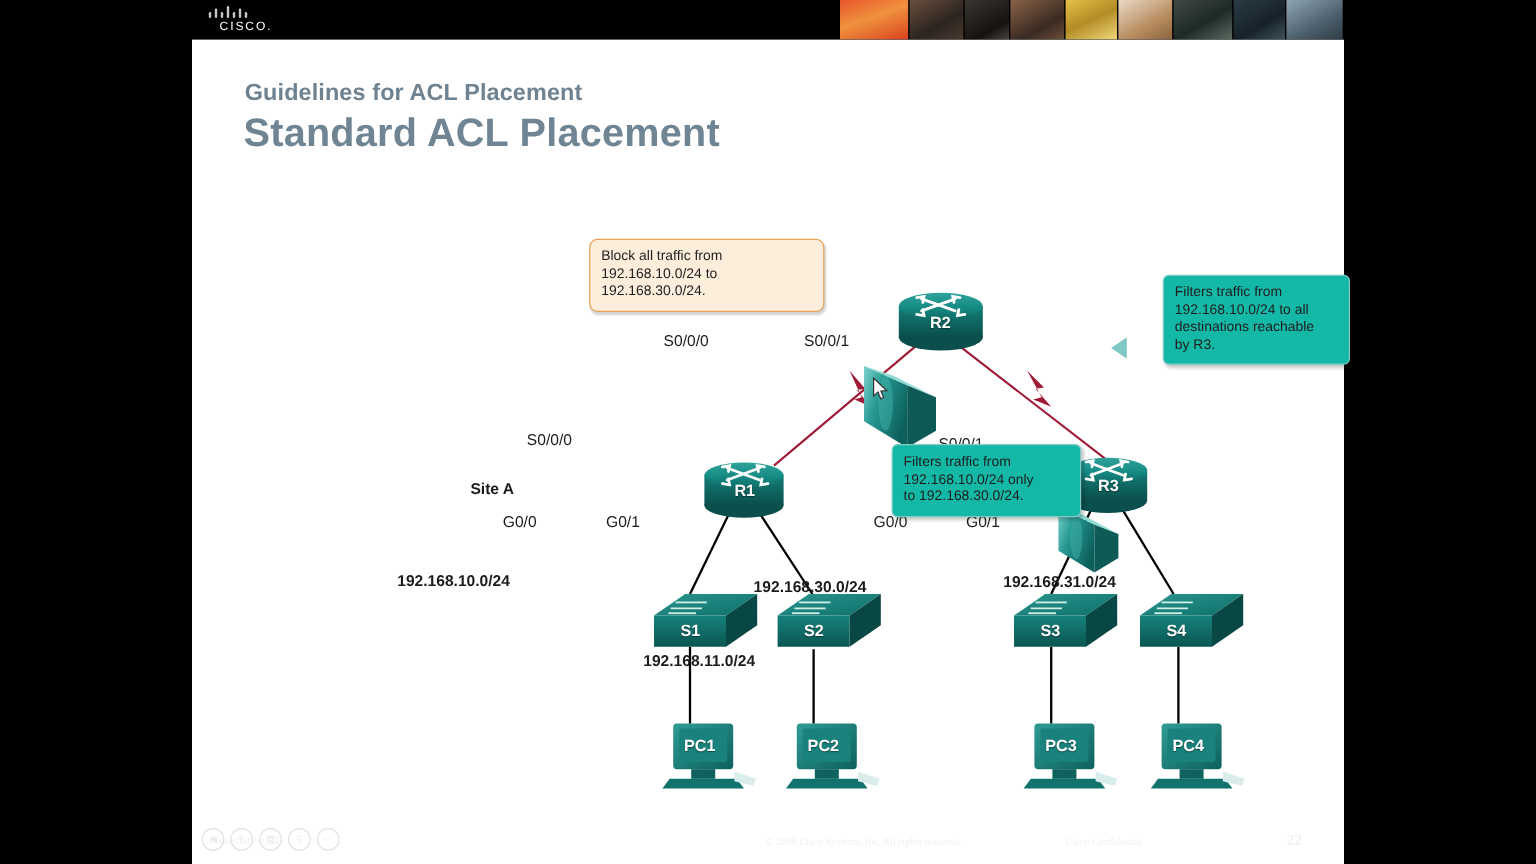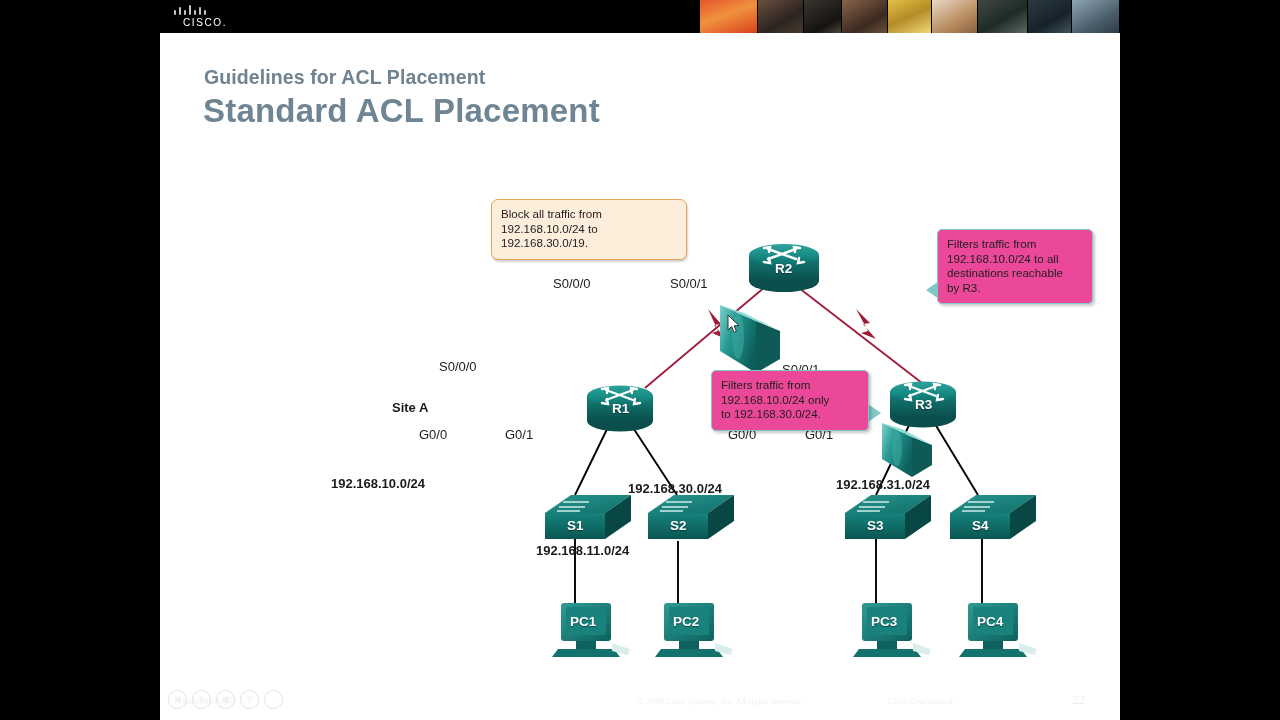--- a/index.html
+++ b/index.html
@@ -53,22 +53,23 @@
   
   .callout {
     position: absolute; font-size: 11.6px; line-height: 14.6px;
     color: #1d1d1d; padding: 7px 9px 8px 9px;
   }
   .callout.orange {
     background: #fdeedc; border: 1.6px solid #e8a355; border-radius: 7px;
     box-shadow: 1px 2px 2px rgba(0,0,0,.18);
   }
   .callout.teal {
-    background: #ec4899; border: 1.6px solid #7fc9c7; border-radius: 5px;
+    background: #14b8a6; border: 1.6px solid #7fc9c7; border-radius: 5px;
     box-shadow: 2px 2px 3px rgba(0,0,0,.22);
+    margin-left: 32px;
   }
   #callout-block { left: 331px; top: 171px; width: 196px; margin-top: 28px; }
   #callout-r3-all { left: 777px; top: 229px; width: 156px; }
   #callout-r1-only { left: 551px; top: 370px; width: 158px; }
 
   .tail { position: absolute; width: 0; height: 0; }
   #tail-r3-all {
     left: 766px; top: 281px;
     border-top: 9px solid transparent; border-bottom: 9px solid transparent;
     border-right: 13px solid #7ec8c6;
@@ -356,21 +357,21 @@
 
       <div class="lbl bold" style="left:171px;top:433px">192.168.10.0/24</div>
       <div class="lbl bold" style="left:376px;top:500px">192.168.11.0/24</div>
       <div class="lbl bold" style="left:468px;top:438px">192.168.30.0/24</div>
       <div class="lbl bold" style="left:676px;top:434px">192.168.31.0/24</div>
     </div>
 
     <div class="callout orange" id="callout-block">
       <div>Block all traffic from</div>
       <div>192.168.10.0/24 to</div>
-      <div>192.168.30.0/19.</div>
+      <div>192.168.30.0/24.</div>
     </div>
 
     <div class="tail" id="tail-r3-all"></div>
     <div class="callout teal" id="callout-r3-all">
       <div>Filters traffic from</div>
       <div>192.168.10.0/24 to all</div>
       <div>destinations reachable</div>
       <div>by R3.</div>
     </div>
 

